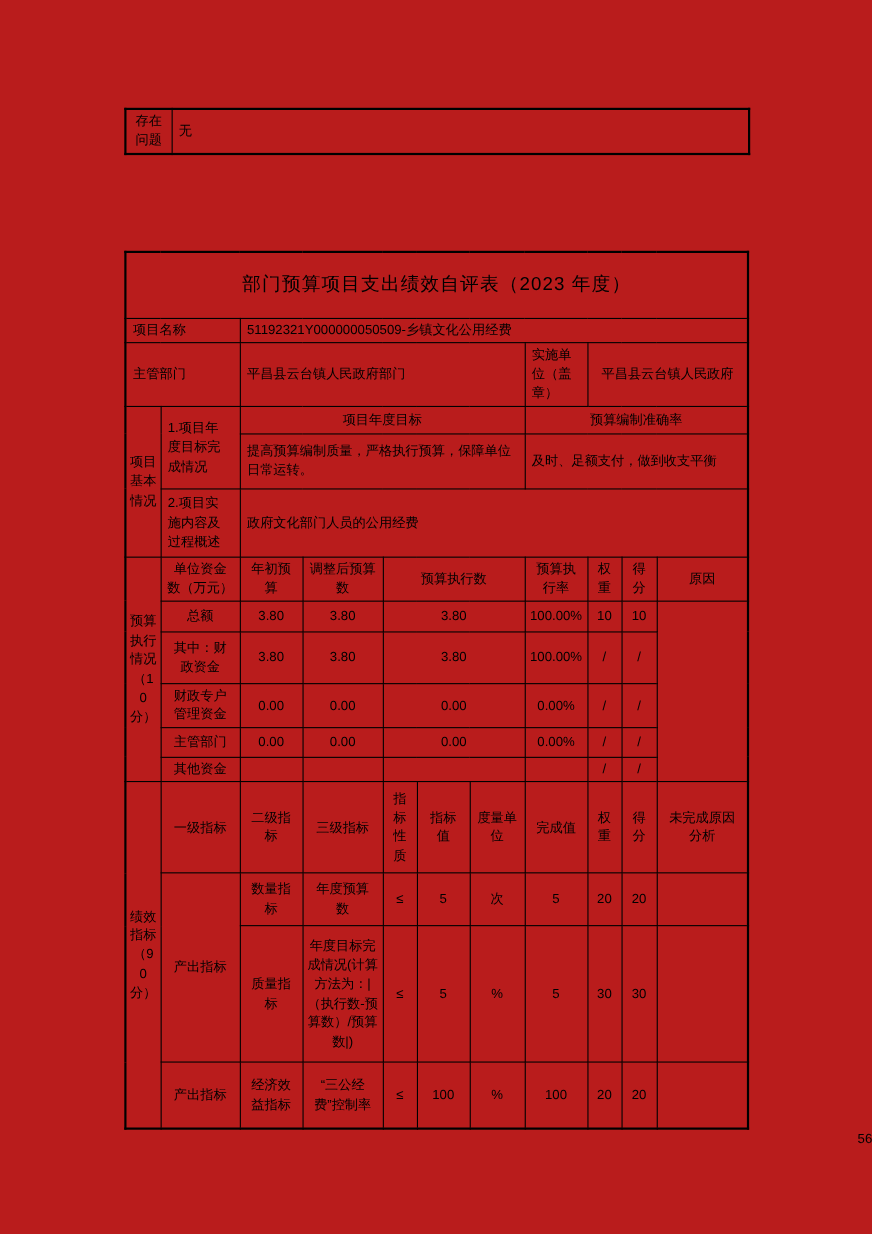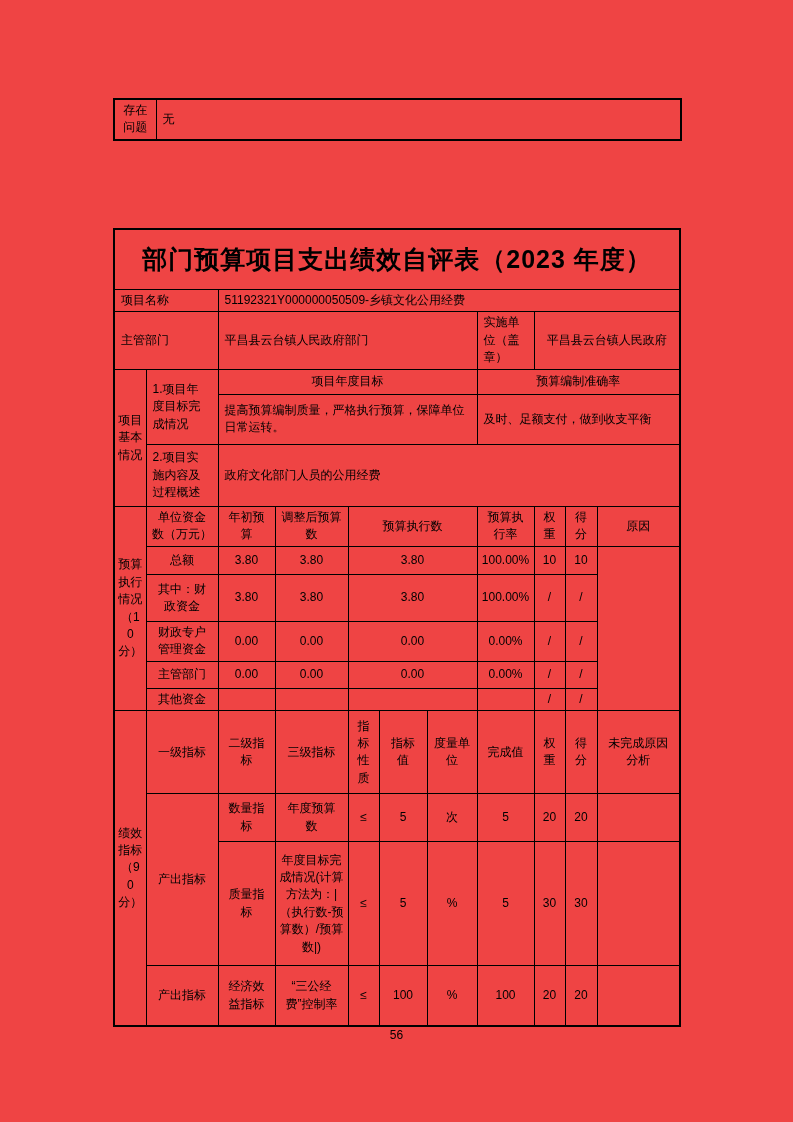--- a/index.html
+++ b/index.html
@@ -2,35 +2,35 @@
 <html><head>
 <meta charset="utf-8">
 <style>
   * { margin:0; padding:0; box-sizing:border-box; }
   html,body { background:#ffffff; }
   body {
     width:793px; height:1122px; position:relative;
     font-family:"Liberation Sans","DejaVu Sans",sans-serif;
     color:#000;
   }
-  .page { position:absolute; left:0; top:0; width:793px; height:1122px; background:#ef4444; overflow:hidden; }
+  .page { position:absolute; left:0; top:0; width:793px; height:1122px; background:#b91c1c; overflow:hidden; }
   table { border-collapse:collapse; table-layout:fixed; position:absolute; border:2px solid #000; }
   td {
     border:1px solid #000;
     font-size:12px; line-height:1.45;
     text-align:center; vertical-align:middle;
     padding:2px 3px; overflow:hidden;
     word-break:break-all;
   }
   .left { text-align:left; padding-left:6px; }
   .pre  { white-space:pre-line; }
-  .title-cell { font-size:25px; font-weight:bold; letter-spacing:1px; }
+  .title-cell { font-size:17px; font-weight:normal; letter-spacing:1px; }
   #issues-table { left:113px; top:98px;  width:567px; }
   #report-table { left:113px; top:228px; width:567px; }
-  .pnum { position:absolute; top:1028px; left:0; width:793px; text-align:center; font-size:12px; }
+  .pnum { position:absolute; top:1028px; left:0; width:793px; text-align:right; font-size:12px; }
 </style>
 </head>
 <body>
 
 <div class="page">
 
   <table id="issues-table">
     <colgroup>
         <col style="width:42px">
         <col style="width:224px">

